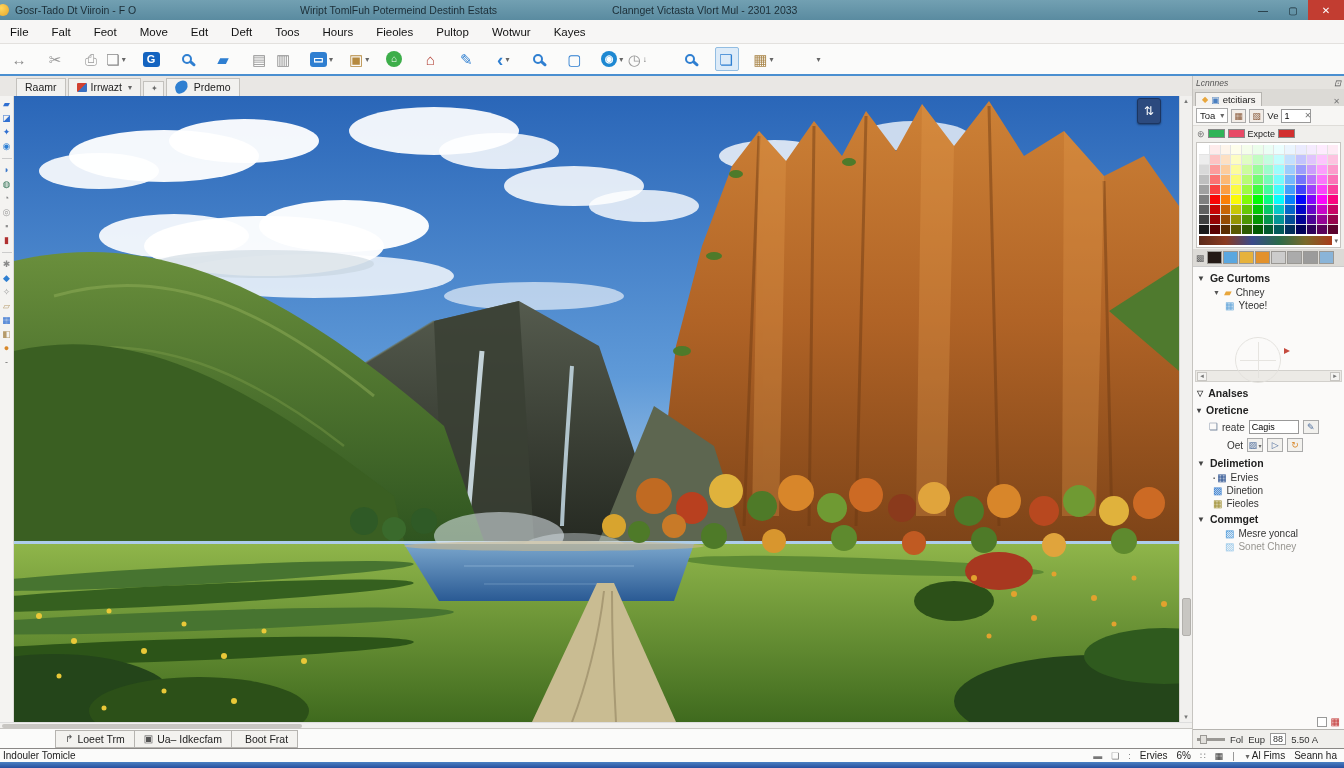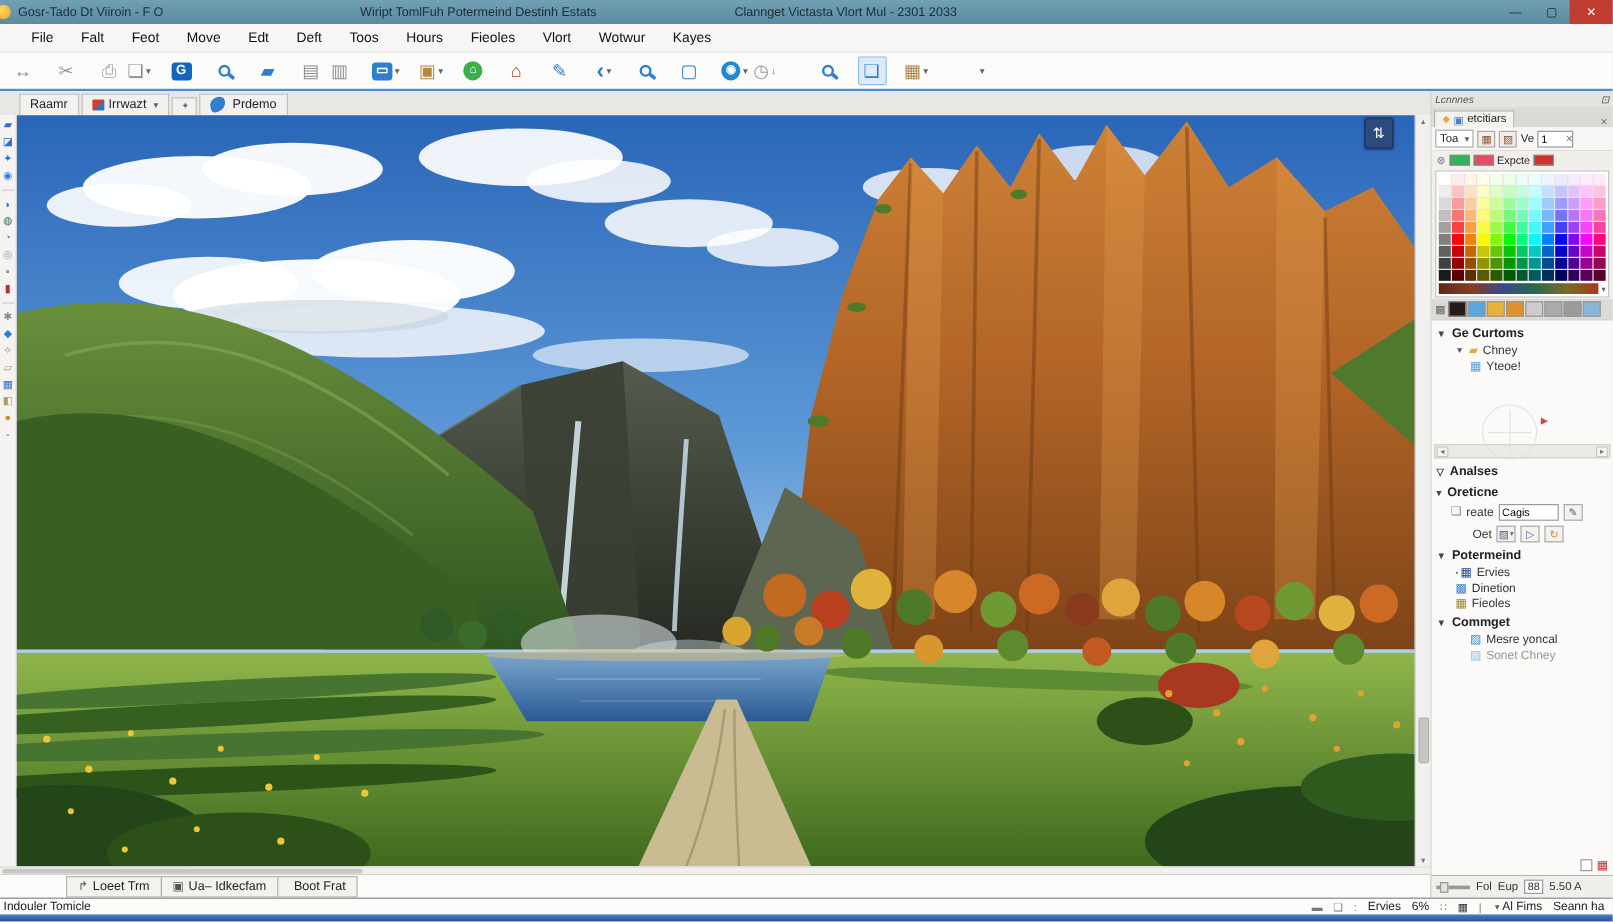--- a/index.html
+++ b/index.html
@@ -13,21 +13,21 @@
   .appicon { width:12px; height:12px; border-radius:50%; background:radial-gradient(circle at 35% 35%, #ffd75e, #e8a62a); margin:0 6px 0 -3px; flex:0 0 auto; }
   .t-left { margin-right:auto; white-space:nowrap; }
   .t-mid  { position:absolute; left:300px; }
   .t-right{ position:absolute; left:612px; }
   .winbtns { margin-left:auto; display:flex; align-items:center; height:100%; }
   .winbtn { width:30px; text-align:center; font-size:10px; color:#16262e; }
   .winbtn.close { background:#c23d31; color:#fff; width:36px; height:100%; display:flex; align-items:center; justify-content:center; }
 
   
   .menubar { height:24px; background:#f7f6f5; border-bottom:1px solid #e3e1de; display:flex; align-items:center;
-             gap:23px; padding:0 26px; font-size:11.5px; color:#111; flex:0 0 auto; }
+             gap:23px; padding:0 10px; font-size:11.5px; color:#111; flex:0 0 auto; }
   .menubar span { white-space:nowrap; }
 
   
   .toolbar { height:32px; background:#fbfbfa; border-bottom:2px solid #4a8fd0; display:flex; align-items:center;
              padding:0 8px; flex:0 0 auto; }
   .tbtn { height:24px; min-width:24px; display:flex; align-items:center; justify-content:center; padding:0 2px; }
   .tglyph { font-size:15px; line-height:1; }
   .caret { font-size:8px; color:#666; margin-left:2px; }
   .gap { margin-left:12px; } .gap2 { margin-left:30px; }
   .tilebtn .tglyph { width:17px; height:15px; border-radius:3px; display:flex; align-items:center; justify-content:center;
@@ -165,21 +165,21 @@
 
   <span>File</span>
       <span>Falt</span>
       <span>Feot</span>
       <span>Move</span>
       <span>Edt</span>
       <span>Deft</span>
       <span>Toos</span>
       <span>Hours</span>
       <span>Fieoles</span>
-      <span>Vlort</span>
+      <span>Pultop</span>
       <span>Wotwur</span>
       <span>Kayes</span>
     </div>
 
   <div class="toolbar">
 
       <span class="tbtn">
         <span class="tglyph" style="color: rgb(138, 138, 138);">↔</span>
         <span class="caret"></span>
       </span>
@@ -806,21 +806,21 @@
           <span class="fbtn">
             <span>▨</span>
             <span class="tinyc">▾</span>
           </span>
           <span class="fbtn">▷</span>
           <span class="fbtn orange">↻</span>
         </div>
 
         <div class="tsec">
           <span class="arr">▼</span>
-          <span>Potermeind</span>
+          <span>Delimetion</span>
         </div>
         <div class="titem">
           <span class="bullet">▪</span>
           <span class="tico ic-darkblue">▦</span>
           <span>Ervies</span>
         </div>
         <div class="titem">
           <span class="tico ic-blue">▩</span>
           <span>Dinetion</span>
         </div>

